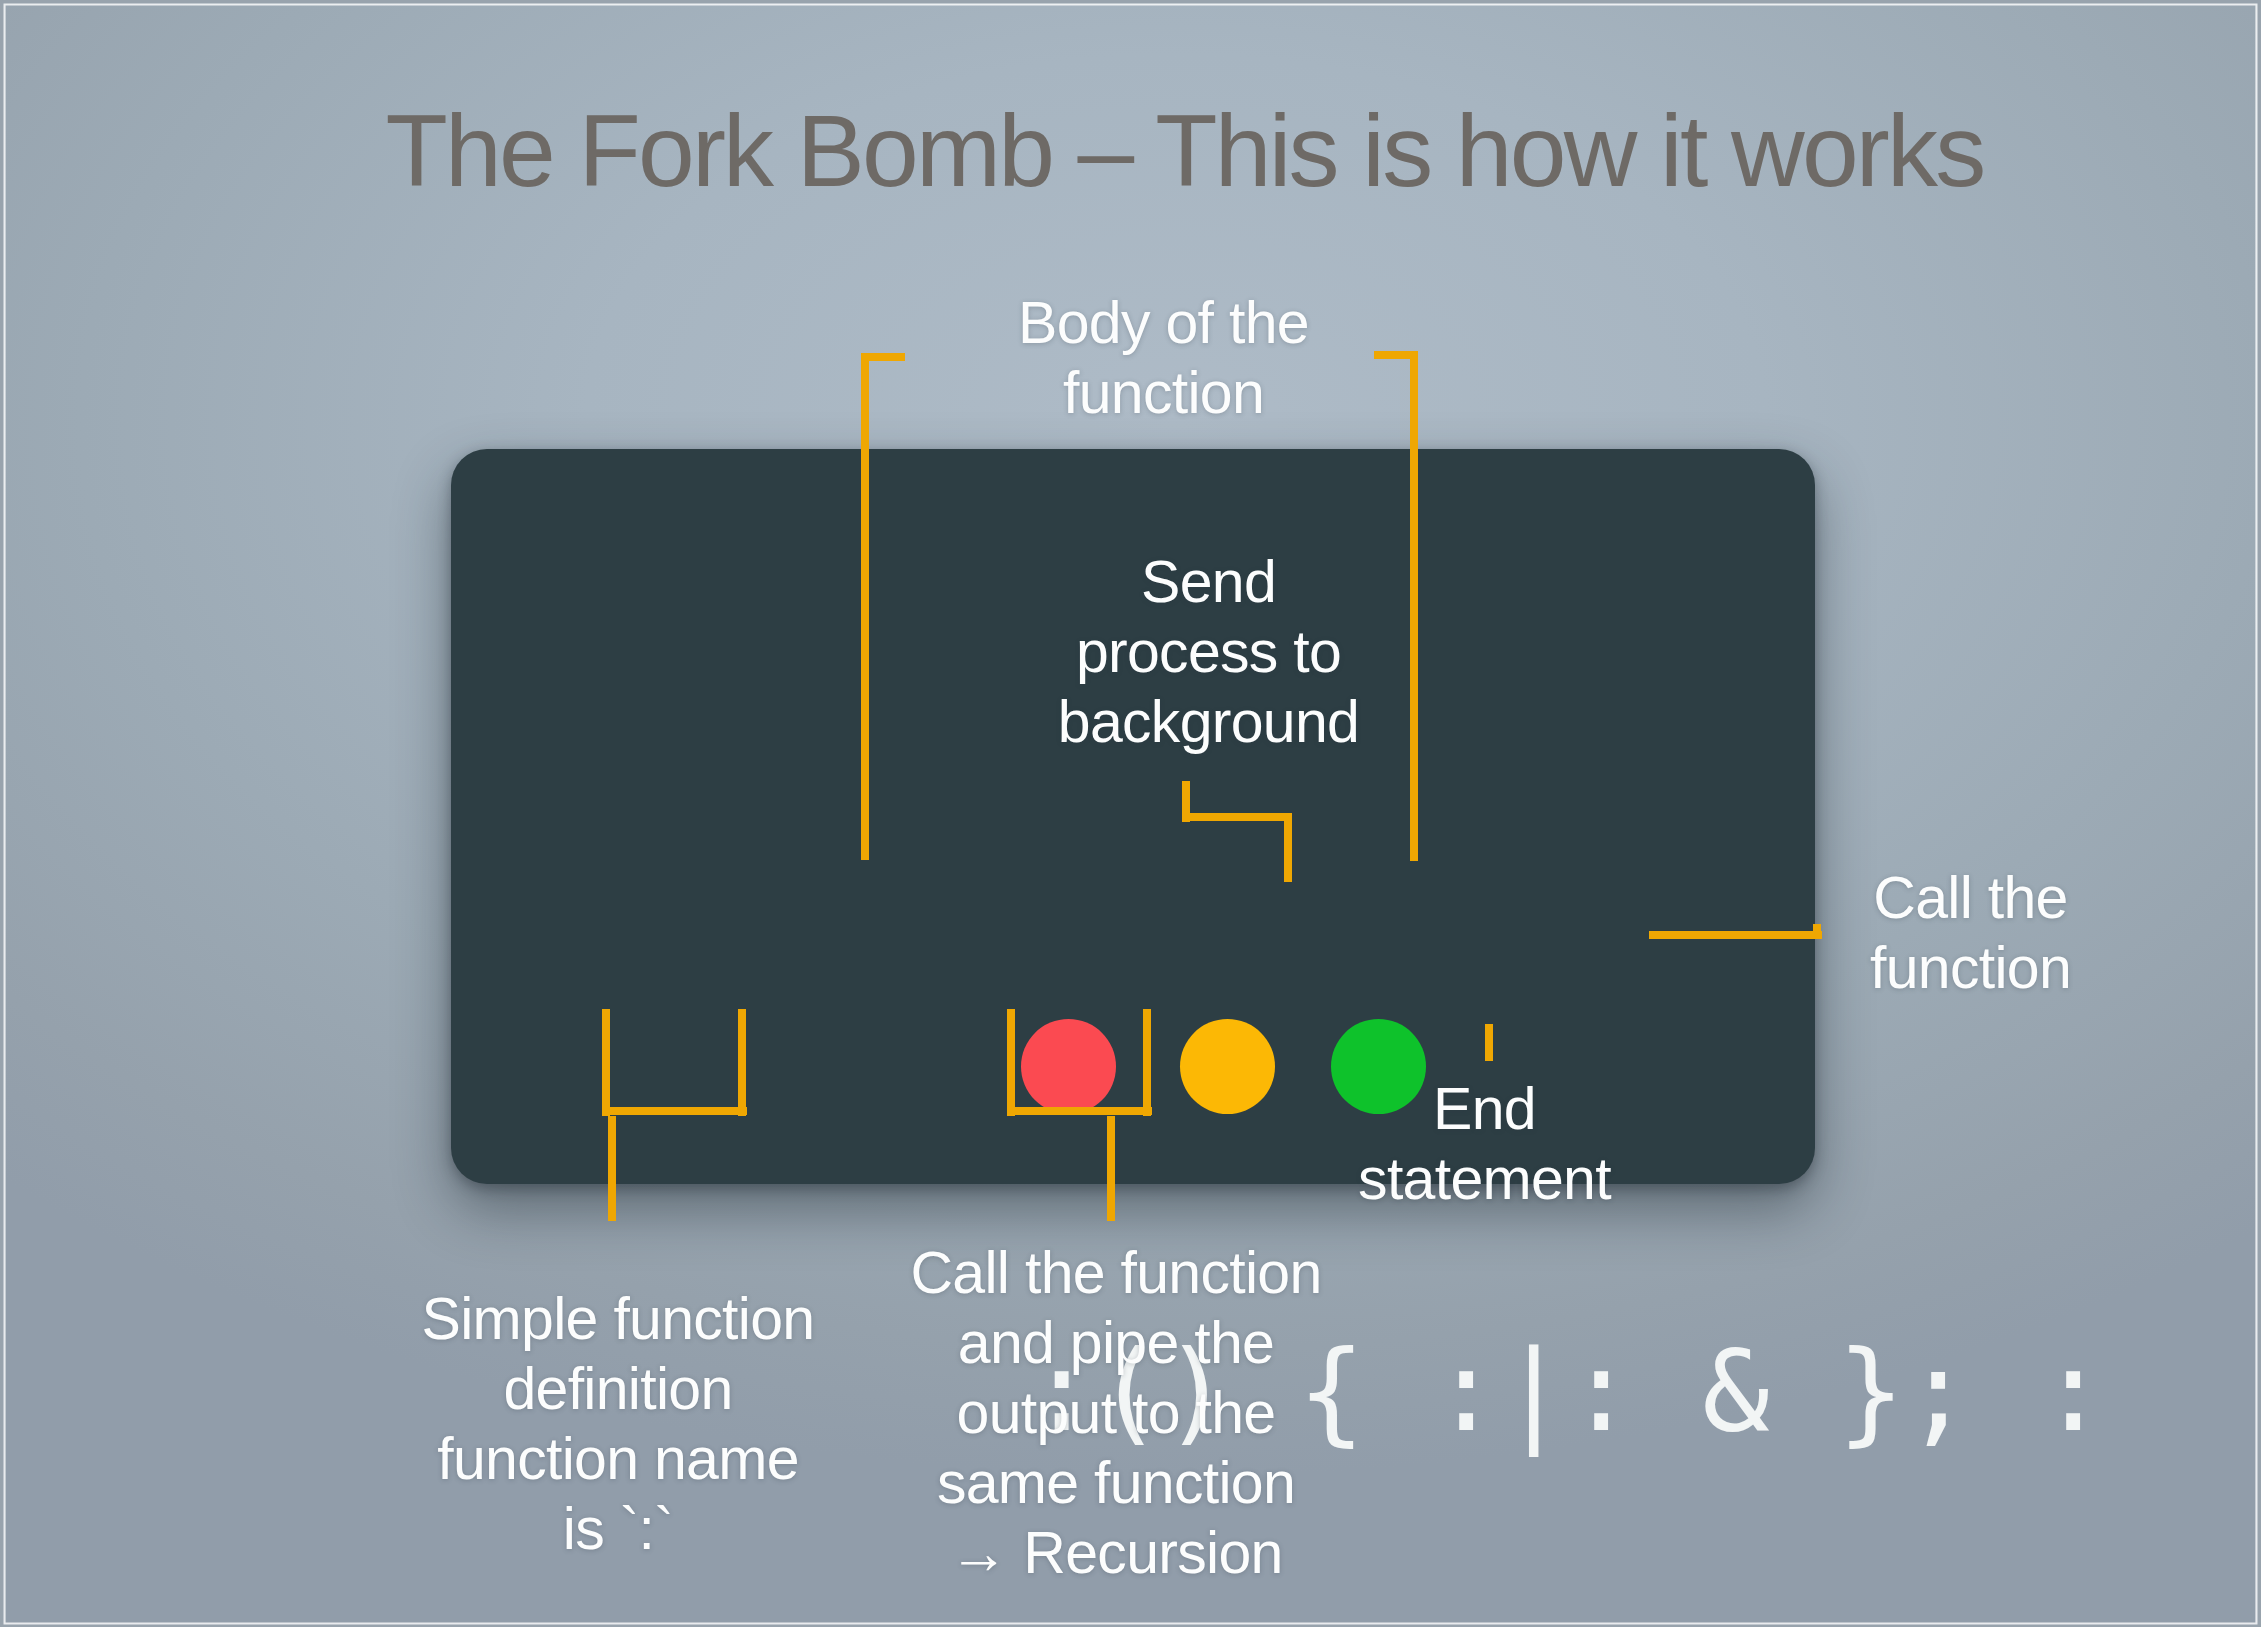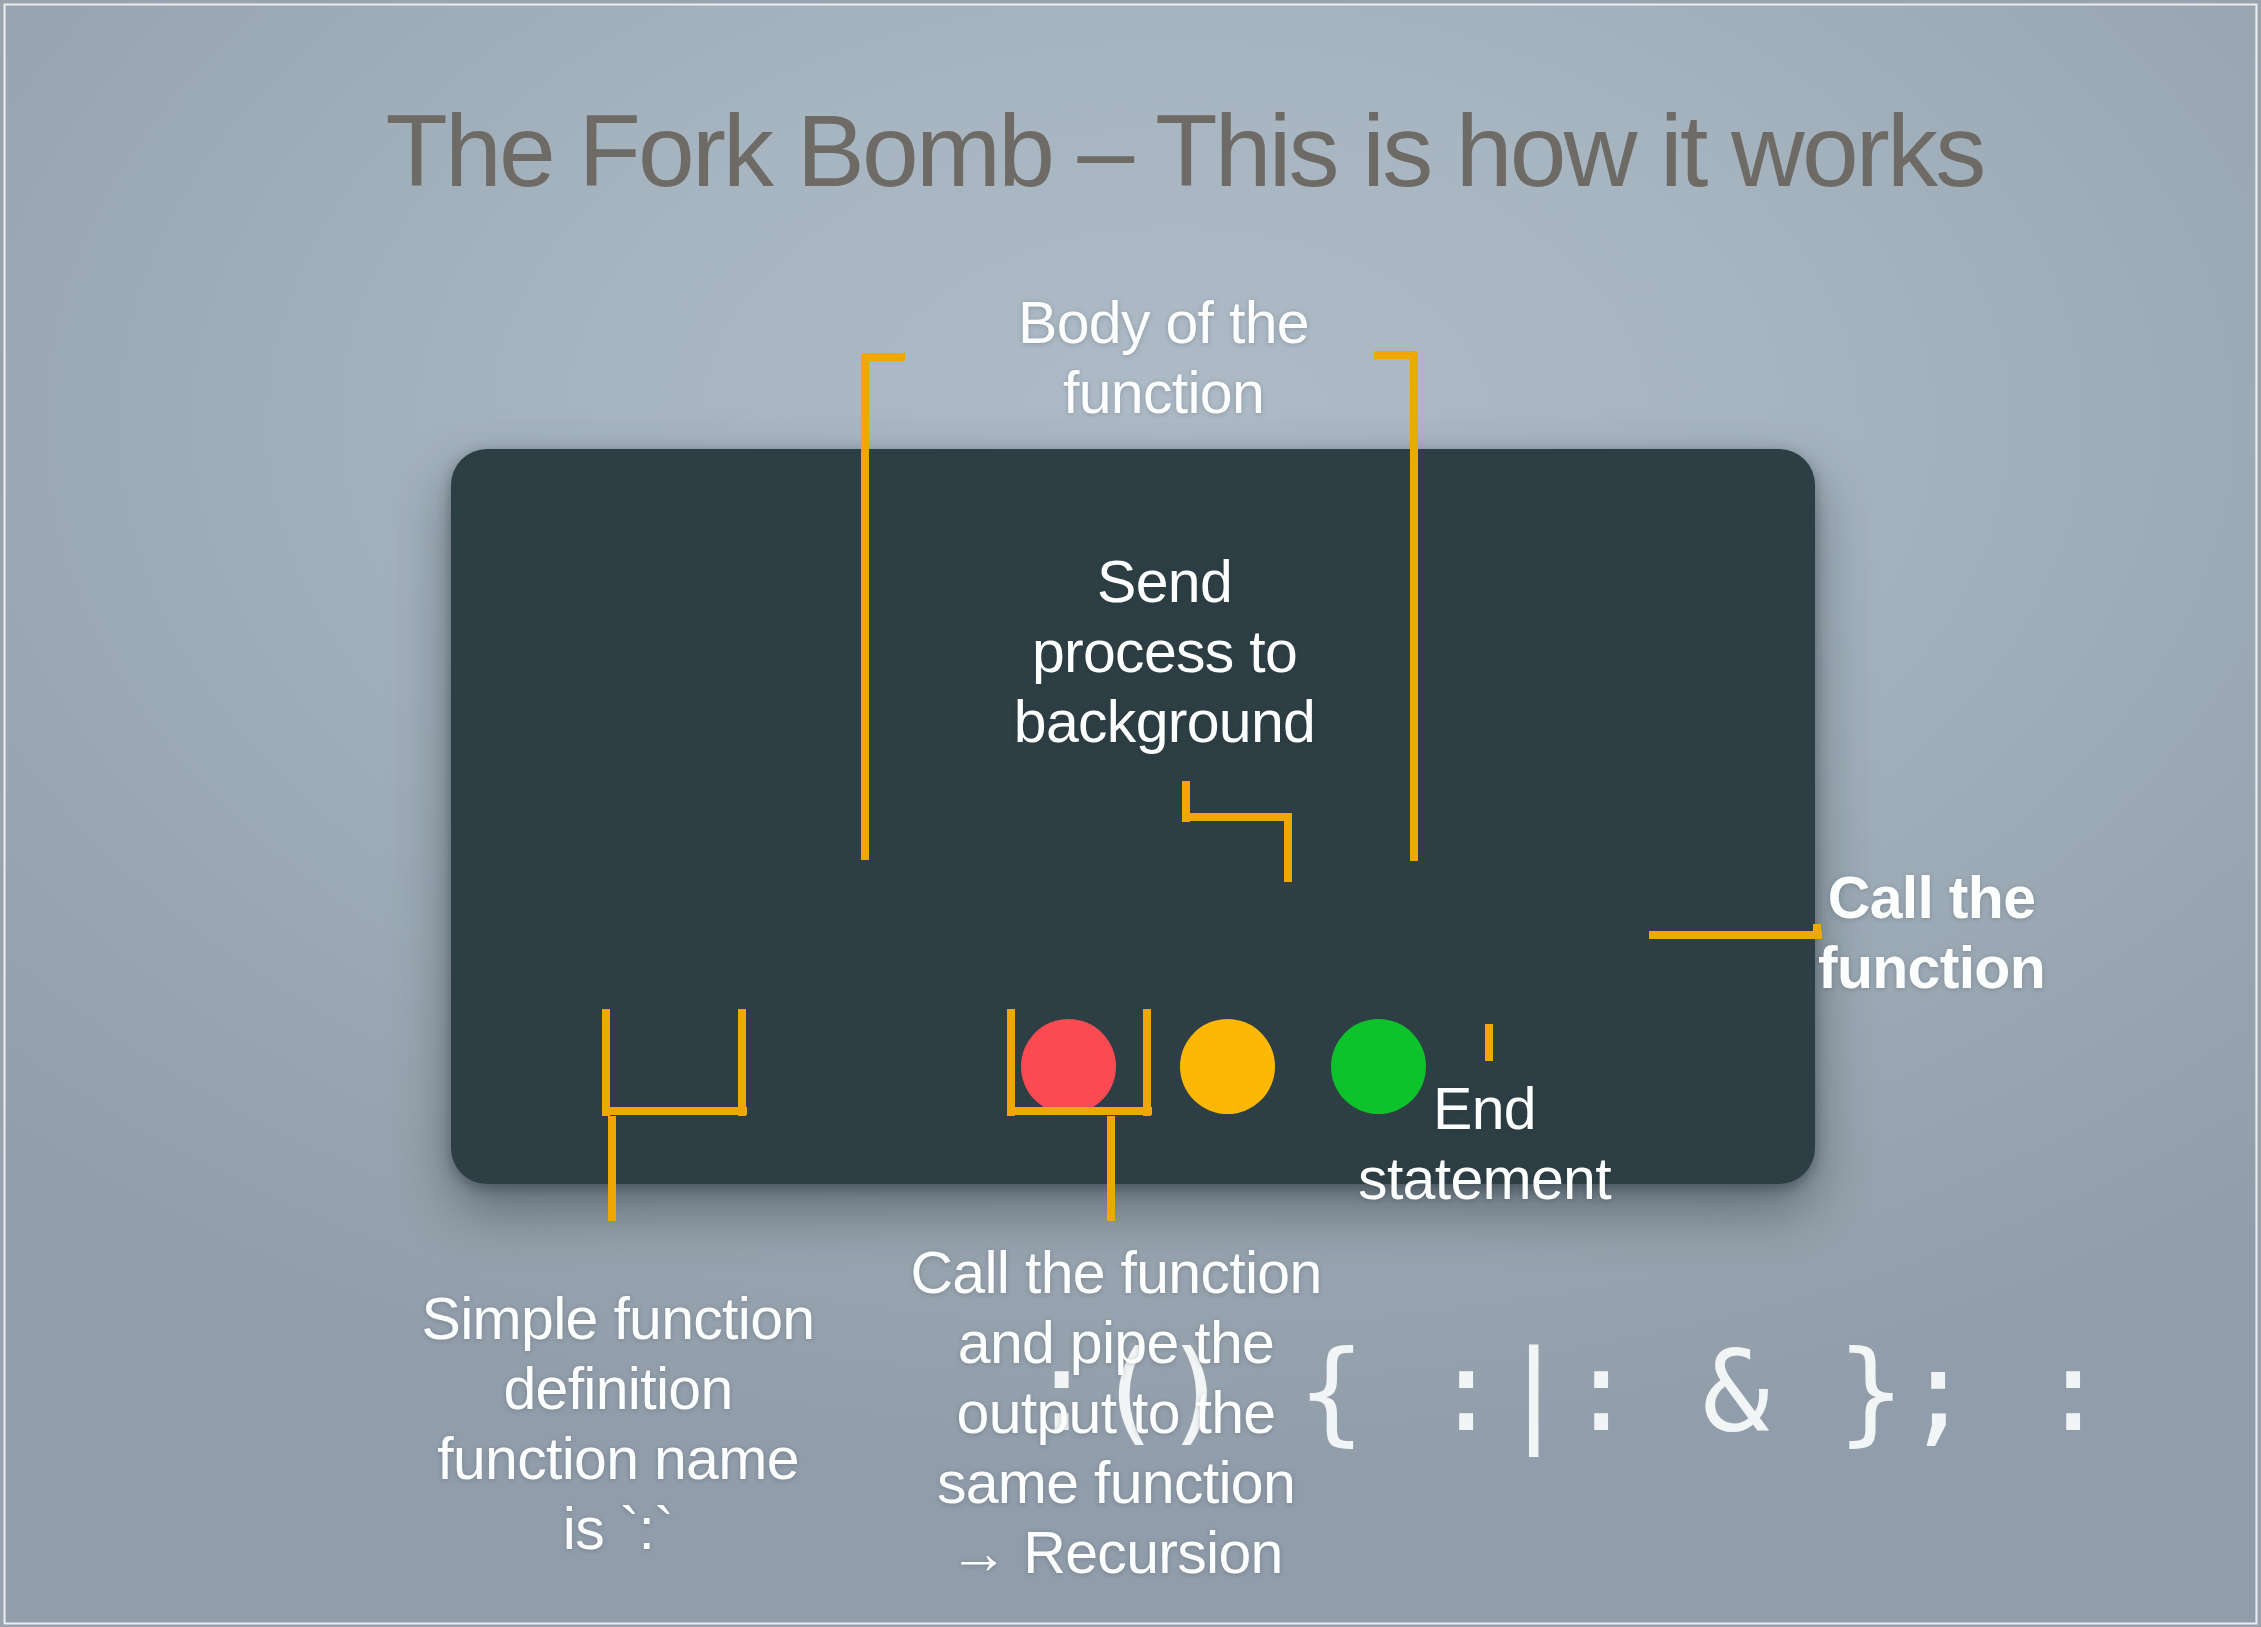--- a/index.html
+++ b/index.html
@@ -33,22 +33,22 @@
     font-size:112px; line-height:112px; letter-spacing:0;
     color:#F2F5F5; white-space:pre;
   }
   .label {
     position:absolute; text-align:center; white-space:pre-line;
     font-size:59px; line-height:70px; letter-spacing:-0.7px;
     color: var(--label-text, #FCFDFD);
     text-shadow: 0 1.4px 5.6px rgba(40,52,62,.25);
   }
   .lb-body      { left:883px; top:288px;  width:561px; }
-  .lb-send      { left:884px; top:547px;  width:561px; }
-  .lb-call      { left:1679px; top:863px; width:505px;font-weight:bold; }
+  .lb-send      { left:928px; top:547px;  width:561px; }
+  .lb-call      { left:1718px; top:863px; width:505px; }
   .lb-end       { left:1232px; top:1074px; width:505px; }
   .lb-simple    { left:302px;  top:1238px; width:632px;margin-top:46px; }
   .lb-recursion { left:800px; top:1238px; width:632px; }
   .ln { position:absolute; background: var(--connector, #EFA702); }
   .cAv  { left:861px; top:353px;  width:8.4px;  height:507px; }
   .cAh  { left:861px; top:353px;  width:44px;  height:8.4px; }
   .cBv  { left:1410px; top:351px;  width:8.4px;  height:510px; }
   .cBh  { left:1374px; top:351px;  width:44px;  height:8.4px; }
   .cCv1 { left:1182px; top:781px; width:8.4px;  height:41px; }
   .cCh  { left:1182px; top:813px; width:110px; height:8.4px; }

